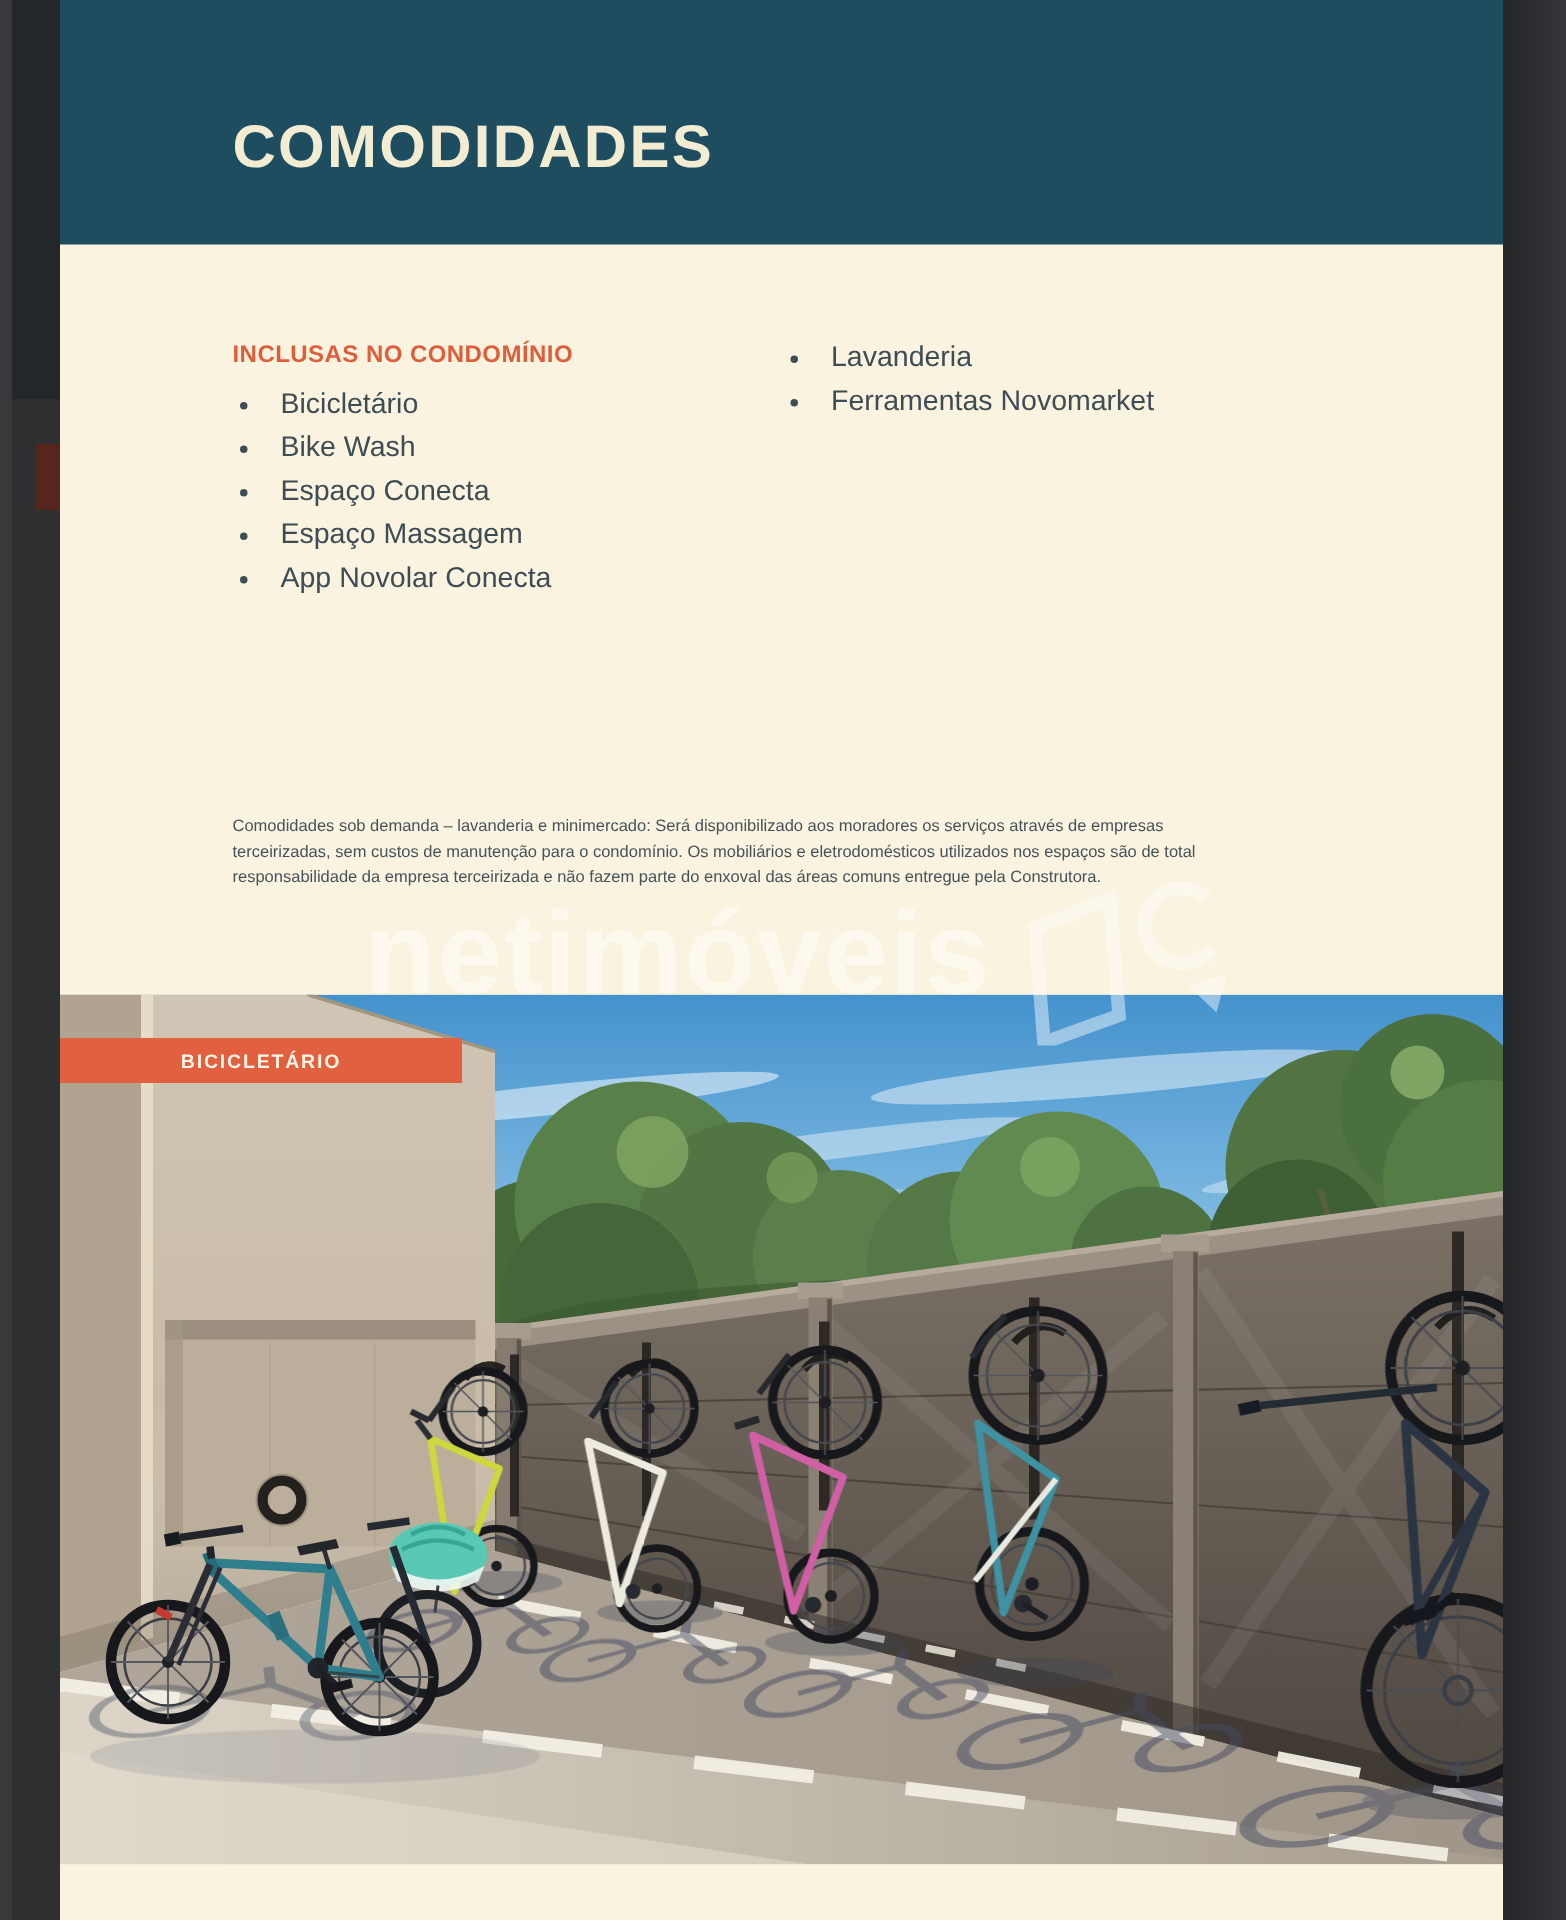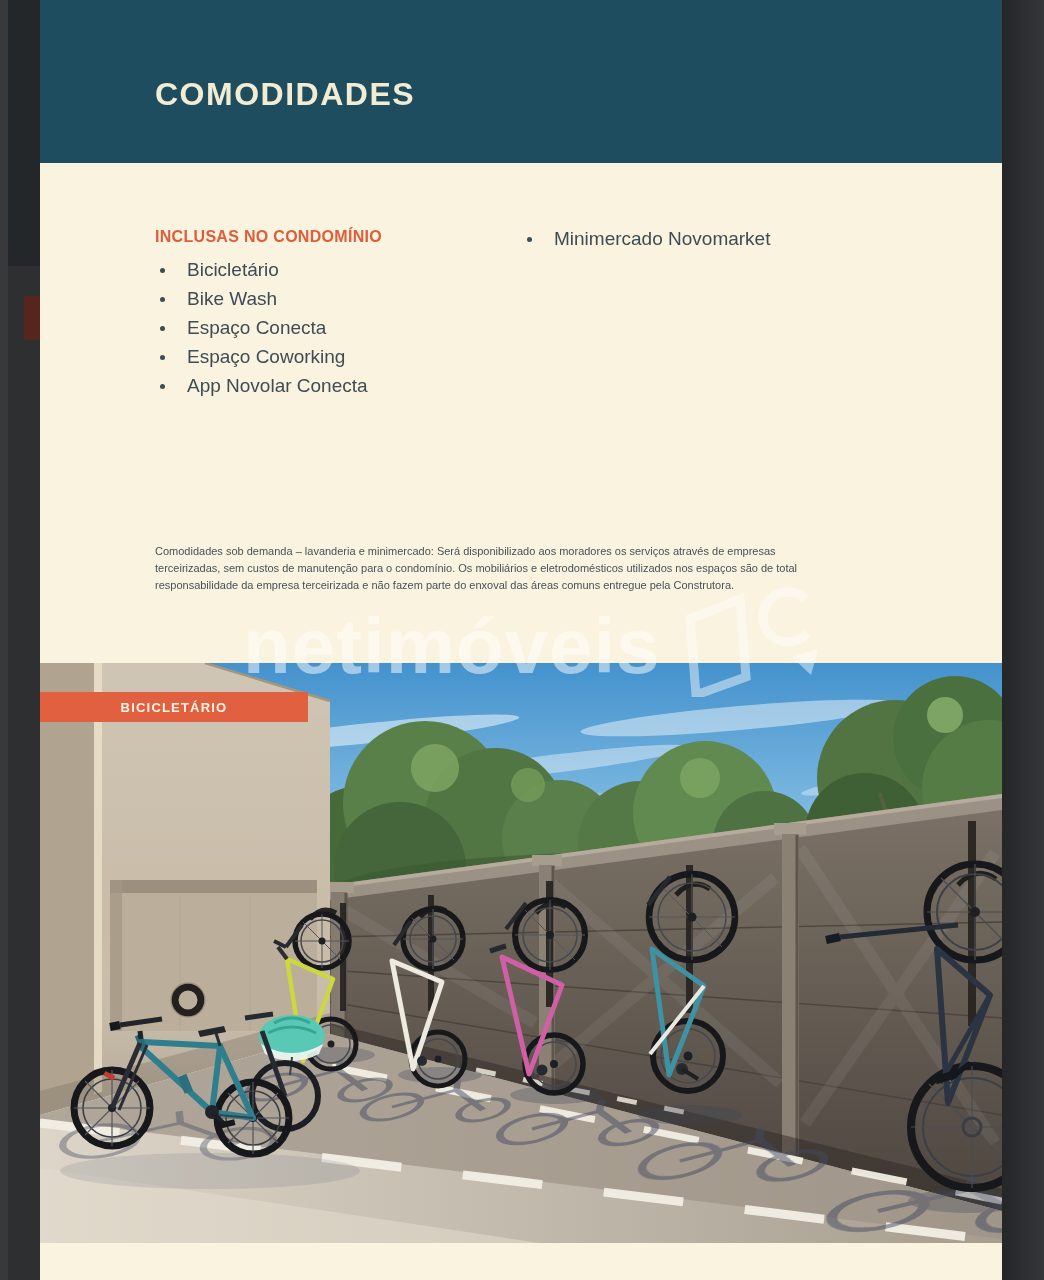--- a/index.html
+++ b/index.html
@@ -10,21 +10,21 @@
   .left-margin{position:absolute;left:0;top:0;width:40px;height:1280px;background:#2d2f31;}
   .lm-strip{position:absolute;left:0;top:0;width:8px;height:1280px;background:#37393b;}
   .lm-block{position:absolute;left:8px;top:0;width:32px;height:266px;background:#232729;}
   .lm-red{position:absolute;left:24px;top:296px;width:16px;height:44px;background:#5e241b;opacity:.85;}
   .right-margin{position:absolute;left:1002px;top:0;width:42px;height:1280px;
         background:linear-gradient(90deg,#242628,#343639);}
 
   
   .content{position:absolute;left:40px;top:0;width:962px;height:1280px;background:#faf3df;}
   .teal-header{position:absolute;left:0;top:0;width:962px;height:163px;background:#1e4d60;}
-  .page-title{position:absolute;left:115px;top:76px;margin:0;font-size:32px;font-weight:bold;
+  .page-title{position:absolute;left:115px;top:76px;margin:0;font-size:40px;font-weight:bold;
         letter-spacing:1.5px;color:#f2ecd2;}
 
   
   .col{position:absolute;top:228px;}
   .col-left{left:115px;width:370px;}
   .col-right{left:482px;width:330px;}
   .col h2{margin:0 0 13px 0;font-size:16px;font-weight:bold;letter-spacing:.3px;color:#de5e3b;}
   .col ul{list-style:none;margin:0;padding:0;}
   .col li{display:flex;align-items:flex-start;height:29px;font-size:19px;color:#3e4c55;}
   .dot{width:5px;height:5px;border-radius:50%;background:#3e4c55;margin:9px 0 0 5px;flex:0 0 5px;}
@@ -34,21 +34,21 @@
         font-size:11px;line-height:17px;color:#46525a;}
 
   
   .photo{position:absolute;left:0;top:663px;width:962px;height:580px;margin:0;overflow:hidden;}
   .photo svg{display:block;}
   .photo-label{position:absolute;left:0;top:29px;width:268px;height:30px;background:#e0603f;
         display:flex;align-items:center;justify-content:center;
         font-size:13px;font-weight:bold;letter-spacing:1.2px;color:#fdf4e6;}
 
   
-  .watermark{position:absolute;left:243px;top:585px;display:flex;align-items:flex-end;z-index:5;
+  .watermark{position:absolute;left:243px;top:585px;display:flex;align-items:flex-start;z-index:5;
         pointer-events:none;}
   .wm-text{font-size:78px;line-height:1.3;font-weight:bold;letter-spacing:1px;
         color:rgba(255,255,255,.5);}
   .wm-logo{margin-left:16px;opacity:.45;}
 </style>
 </head>
 <body>
 
 <div class="page">
 
@@ -81,37 +81,41 @@
           </li>
 
 
           <li>
             <span class="dot"></span>
             <span class="li-txt">Espaço Conecta</span>
           </li>
 
           <li>
             <span class="dot"></span>
-            <span class="li-txt">Espaço Coworking</span>
+            <span class="li-txt">Espaço Massagem</span>
           </li>
 
           <li>
             <span class="dot"></span>
             <span class="li-txt">App Novolar Conecta</span>
           </li>
         </ul>
     </section>
 
     <section class="col col-right">
       <ul>
 
-
-          <li>
-            <span class="dot"></span>
-            <span class="li-txt">Minimercado Novomarket</span>
+          <li>
+            <span class="dot"></span>
+            <span class="li-txt">Lavanderia</span>
+          </li>
+
+          <li>
+            <span class="dot"></span>
+            <span class="li-txt">Ferramentas Novomarket</span>
           </li>
         </ul>
     </section>
 
     <p class="disclaimer">Comodidades sob demanda – lavanderia e minimercado: Será disponibilizado aos moradores os serviços através de empresas terceirizadas, sem custos de manutenção para o condomínio. Os mobiliários e eletrodomésticos utilizados nos espaços são de total responsabilidade da empresa terceirizada e não fazem parte do enxoval das áreas comuns entregue pela Construtora.</p>
 
     <figure class="photo">
       <svg width="962" height="580" viewBox="0 0 962 580" xmlns="http://www.w3.org/2000/svg">
         <defs>
           <linearGradient id="skyG" x1="0" y1="0" x2="0" y2="1">

